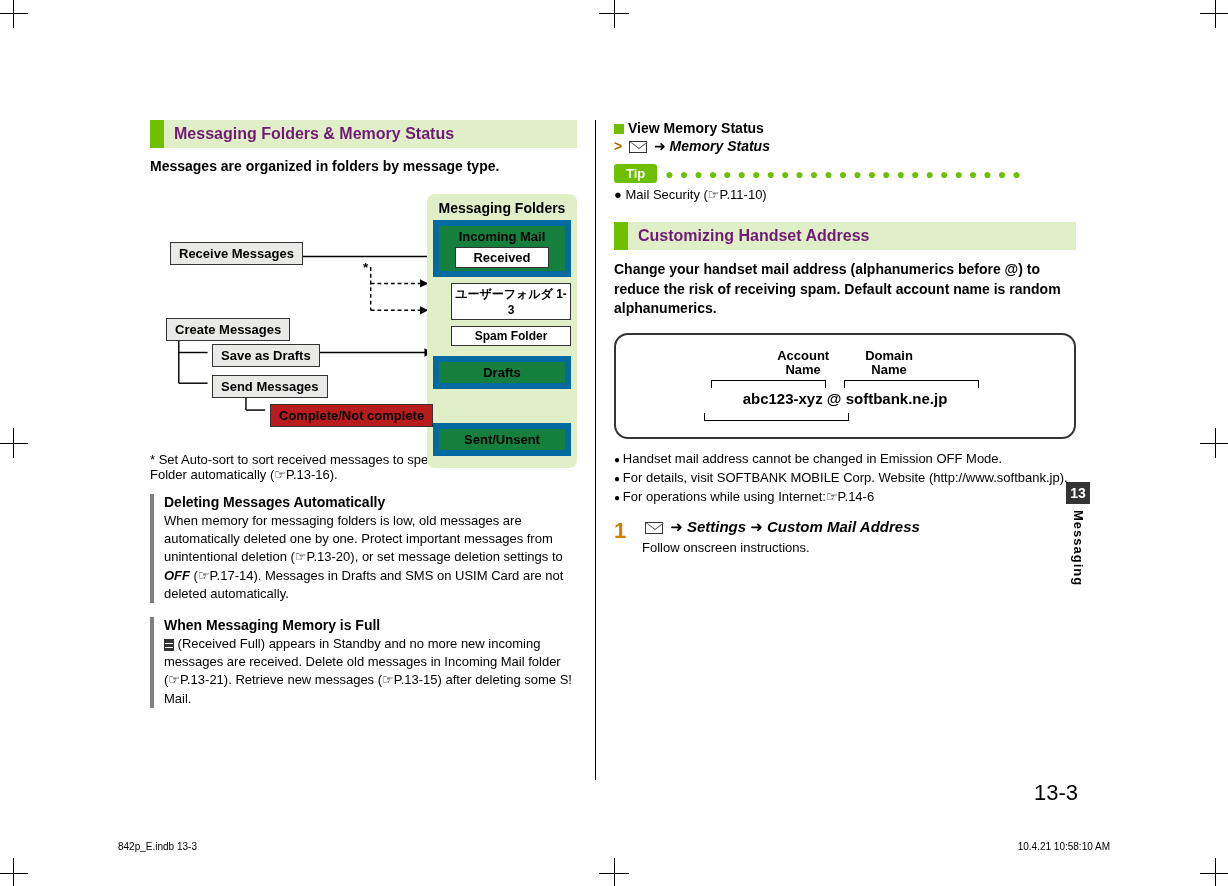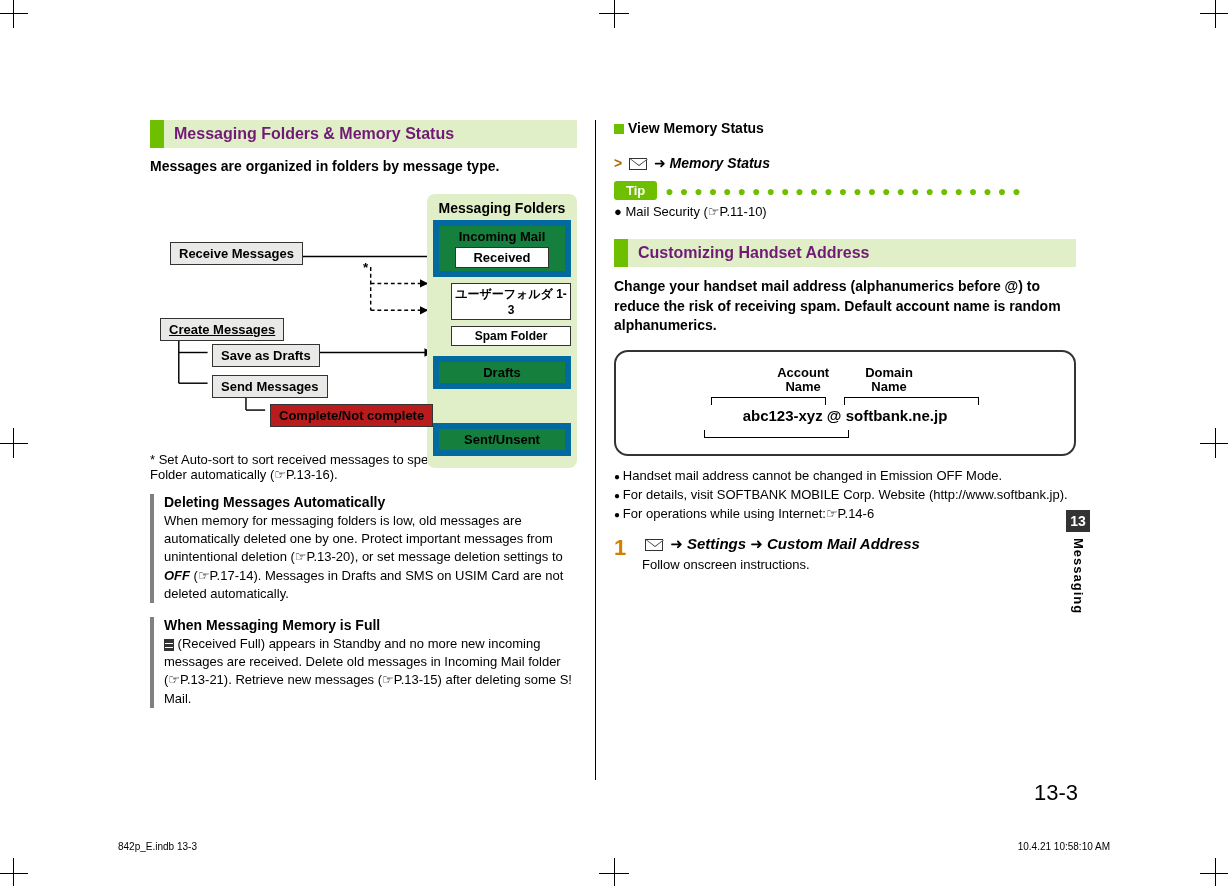--- a/index.html
+++ b/index.html
@@ -139,21 +139,21 @@
   }
   .sub-section .ss-body {
     font-size: 13px;
     line-height: 1.4;
   }
   .off-em { font-weight: bold; font-style: italic; }
   .small-square {
     display:inline-block; width:10px; height:10px;
     background:#6dbf00; vertical-align:middle; margin-right:4px;
   }
-  .view-mem { font-weight:bold; font-size:14px; margin-bottom:19px;}
+  .view-mem { font-weight:bold; font-size:14px; margin-bottom:2px;}
   .chev { color:#aa6600; font-weight:bold; }
   .mail-icon {
     display:inline-block; border:1.5px solid #333; width:18px; height:12px;
     position:relative; vertical-align:middle; margin:0 3px;
   }
   .mail-icon::before {
     content:""; position:absolute; left:0; top:0; width:0; height:0;
     border-left:9px solid transparent; border-right:9px solid transparent;
     border-top:7px solid #333;
   }
@@ -193,21 +193,21 @@
   .under-line { margin:0 auto; width:1.5px; height:14px; background:#000;}
   .notes li { font-size:13px; margin-bottom:4px; }
   .notes { list-style:none; padding:0; margin:0 0 14px 0;}
   .notes li::before { content:"● "; font-size:10px; }
   .step-row { display:flex; align-items:flex-start; margin-bottom:4px;}
   .step-num { color:#d08000; font-size:22px; font-weight:bold; width:28px; }
   .step-body { flex:1; }
   .step-path { font-size:15px; }
   .step-sub { font-size:13px; margin-top:4px; }
   .side-tab {
-    position:absolute; right:138px; top:510px; width:24px; text-align:center;
+    position:absolute; right:138px; top:482px; width:24px; text-align:center;
   }
   .side-tab .num { background:#333; color:#fff; font-weight:bold; padding:3px 0; font-size:14px;}
   .side-tab .txt { writing-mode:vertical-rl; font-weight:bold; font-size:13px; margin:6px auto 0 auto; letter-spacing:1px;}
   .page-num { position:absolute; right:150px; bottom:80px; font-size:22px; }
   .footer-l { position:absolute; left:118px; bottom:34px; font-size:10px; }
   .footer-r { position:absolute; right:118px; bottom:34px; font-size:10px; }
   .crop {
     position:absolute; width:30px; height:30px;
   }
   .crop::before { content:""; position:absolute; background:#000; width:30px; height:1px; top:15px; left:0;}
@@ -269,21 +269,21 @@
           <span>Incoming Mail</span>
           <div class="fb-item-inner">Received</div>
         </div>
         <div class="fb-sub">ユーザーフォルダ 1-3</div>
         <div class="fb-sub">Spam Folder</div>
         <div class="fb-item" style="margin-top:10px">Drafts</div>
         <div class="fb-item" style="margin-top:34px">Sent/Unsent</div>
       </div>
 
       <div class="tag" style="left:20px; top:50px;">Receive Messages</div>
-      <div class="tag" style="left:10px; top:126px;text-decoration:underline;">Create Messages</div>
+      <div class="tag" style="left:16px; top:126px;">Create Messages</div>
       <div class="tag" style="left:62px; top:152px;">Save as Drafts</div>
       <div class="tag" style="left:62px; top:183px;">Send Messages</div>
       <div class="tag-white" style="left:120px; top:212px;">Complete/Not complete</div>
     </div>
 
     <div class="footnote">* Set Auto-sort to sort received messages to specified folders or Spam Folder automatically (☞P.13-16).</div>
 
     <div class="sub-section">
       <div class="ss-title">Deleting Messages Automatically</div>
       <div class="ss-body">

